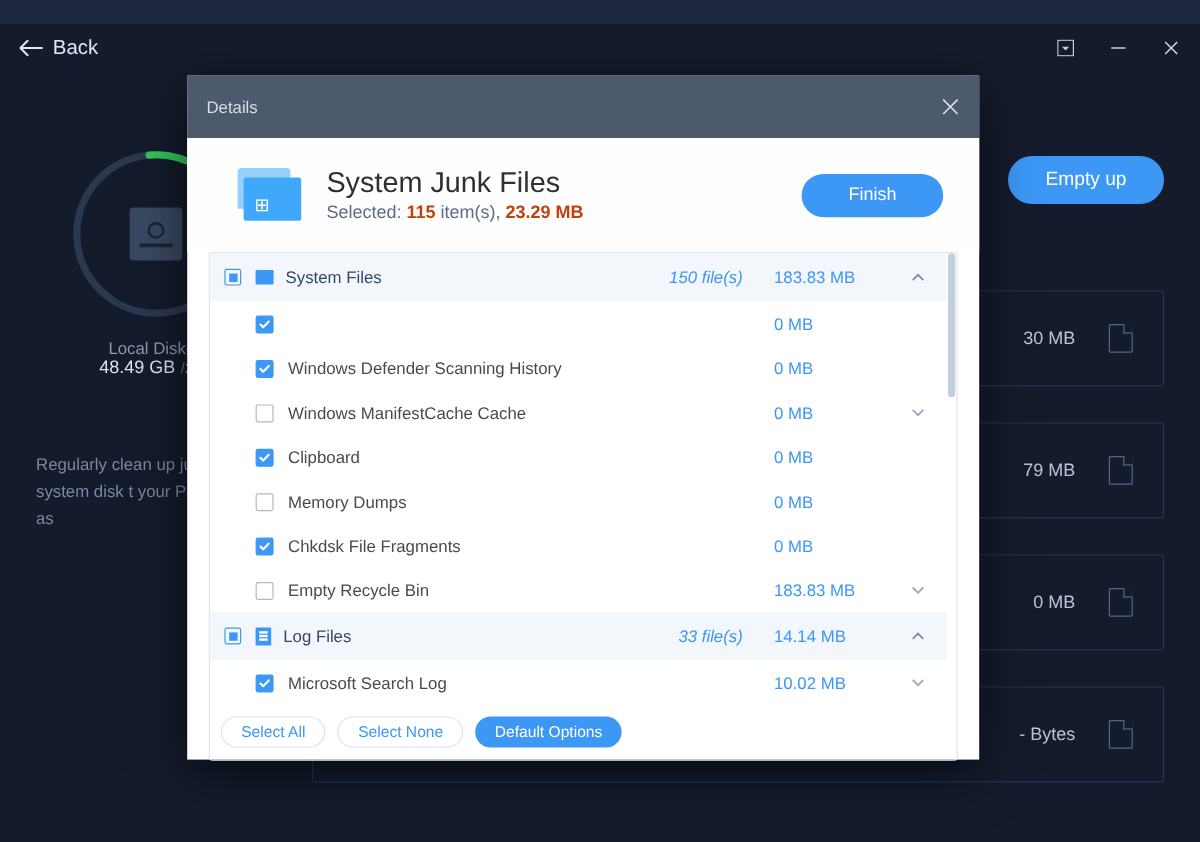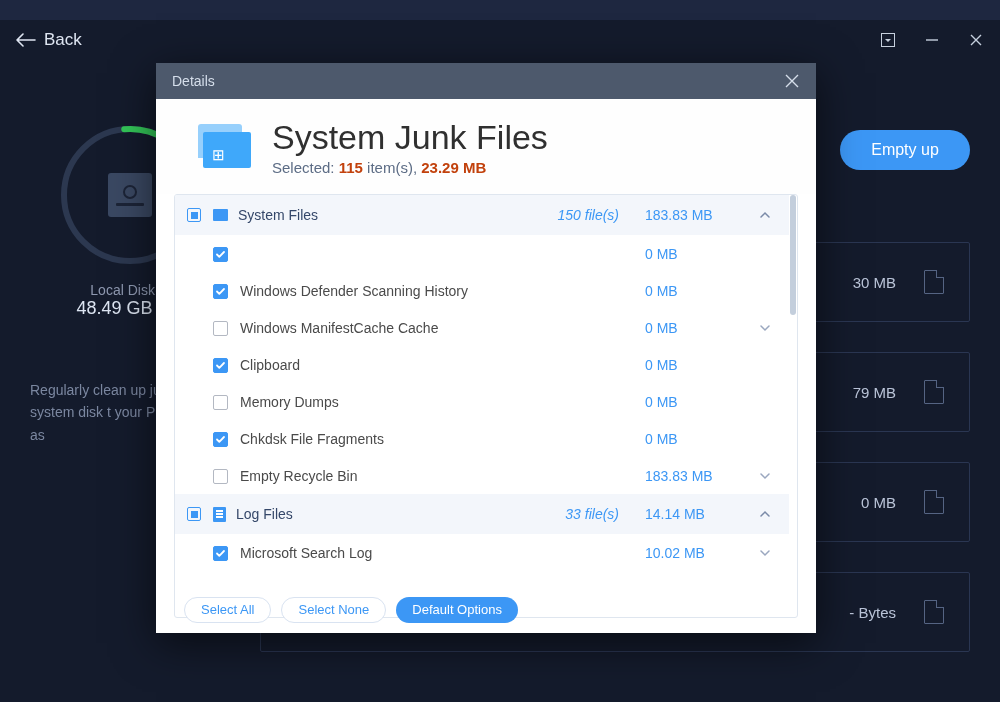--- a/index.html
+++ b/index.html
@@ -10,39 +10,39 @@
   .back{display:flex;align-items:center;gap:8px;color:#dfe6f2;font-size:17px;cursor:pointer;justify-content:flex-end;}
   .tb-right{margin-left:auto;display:flex;align-items:center;gap:28px;height:100%;}
   .tb-icon{width:16px;height:16px;display:flex;align-items:center;justify-content:center;cursor:pointer;color:#c6d0de;}
   .sidebar{position:absolute;top:120px;left:0;width:260px;padding:0 30px 0 30px;text-align:center;}
   .disk-wrap{position:relative;width:150px;height:150px;margin:0 auto 10px;}
   .disk-wrap svg.ring{position:absolute;inset:0;}
   .disk-icon{position:absolute;top:50%;left:50%;transform:translate(-50%,-50%);width:44px;height:44px;background:#3a4862;border-radius:3px;display:flex;flex-direction:column;align-items:center;justify-content:center;}
   .disk-icon .slot{width:14px;height:14px;border:2px solid #1c2437;border-radius:50%;margin-bottom:4px;}
   .disk-icon .line{width:28px;height:3px;background:#1c2437;border-radius:1px;}
   .disk-name{color:#8e98b0;font-size:14px;margin-top:12px;}
-  .disk-size{color:#dde5f2;font-size:18px;margin-top:4px;}
+  .disk-size{color:#dde5f2;font-size:15px;margin-top:4px;}
   .disk-total{color:#6e7a94;font-size:12px;}
   .sb-help{color:#7b87a0;font-size:14px;line-height:1.6;text-align:left;margin-top:60px;}
   .main{position:absolute;top:112px;left:260px;right:30px;bottom:0;}
   .cleanup{position:absolute;top:18px;right:0;width:130px;height:40px;border-radius:20px;background:#3c97f5;color:#fff;font-size:16px;display:flex;align-items:center;justify-content:center;cursor:pointer;}
   .cards{position:absolute;top:130px;right:0;left:0;display:flex;flex-direction:column;gap:30px;}
   .card{height:80px;border:1px solid #2a3652;border-radius:2px;display:flex;align-items:center;justify-content:flex-end;padding:0 25px;gap:28px;color:#bac4d8;font-size:15px;}
   .doc-ic{width:20px;height:24px;border:1.5px solid #556483;border-radius:1px;position:relative;}
   .doc-ic::after{content:"";position:absolute;right:-1px;top:-1px;width:7px;height:7px;background:#141b2c;border-left:1.5px solid #556483;border-bottom:1.5px solid #556483;}
   
   .modal{position:absolute;top:63px;left:156px;width:660px;height:570px;background:#fff;box-shadow:0 10px 40px rgba(0,0,0,.6);color:#333;}
-  .m-titlebar{height:36px;background:#4d596c;display:flex;align-items:center;padding:0 16px;color:#d5deea;font-size:14px;}
+  .m-titlebar{height:52px;background:#4d596c;display:flex;align-items:center;padding:0 16px;color:#d5deea;font-size:14px;}
   .m-close{margin-left:auto;cursor:pointer;color:#d5deea;}
   .m-head{height:95px;display:flex;align-items:center;padding:0 30px 0 42px;background:#fefefe;}
   .cat-ic{width:56px;height:46px;margin-right:18px;position:relative;}
   .cat-ic .bk{position:absolute;top:0;left:0;width:44px;height:34px;background:#97d0fc;border-radius:3px 3px 0 0;}
   .cat-ic .fr{position:absolute;top:8px;left:5px;width:48px;height:36px;background:#3fa8fa;border-radius:2px;}
   .cat-ic .win{position:absolute;top:22px;left:14px;color:#fff;font-size:15px;}
-  .m-title{font-size:34px;color:#303030;font-weight:400;}
+  .m-title{font-size:24px;color:#303030;font-weight:400;}
   .m-sel{font-size:15px;color:#5c6c85;margin-top:2px;}
   .m-sel .hl{color:#c2410c;font-weight:bold;}
   .finish{margin-left:auto;width:118px;height:36px;border-radius:18px;background:#3c97f5;color:#fff;font-size:15px;display:flex;align-items:center;justify-content:center;cursor:pointer;}
   .list-outer{margin:0 18px;border:1px solid #dfe6ef;border-radius:3px;height:424px;position:relative;overflow:hidden;}
   .list{position:absolute;inset:0 8px 0 0;overflow:hidden;}
   .scrollbar-track{position:absolute;top:0;right:0;width:8px;height:100%;}
   .scrollbar-thumb{position:absolute;top:0;right:1px;width:6px;height:120px;background:#c3cedc;border-radius:3px;cursor:pointer;}
   .grp{height:40px;display:flex;align-items:center;padding:0 14px 0 12px;background:#f3f6fb;color:#4b6aa2;font-size:14px;}
   .grp .cb{width:14px;height:14px;border:1.5px solid #3c97f5;display:flex;align-items:center;justify-content:center;margin-right:12px;cursor:pointer;border-radius:2px;}
   .grp .cb .sq{width:7px;height:7px;background:#3c97f5;}
@@ -161,20 +161,23 @@
       </div>
       <div>
         <div class="m-title">System Junk Files</div>
         <div class="m-sel">
           <span>Selected:</span>
           <span class="hl">115</span>
           <span>item(s),</span>
           <span class="hl">23.29 MB</span>
         </div>
       </div>
+      <div class="finish">
+        <span>Finish</span>
+      </div>
     </div>
 
     <div class="list-outer">
       <div class="list" id="list">
           <div class="grp">
             <span class="cb">
               <span class="sq"></span>
             </span>
             <span class="gi "></span>
             <span class="name">System Files</span>

